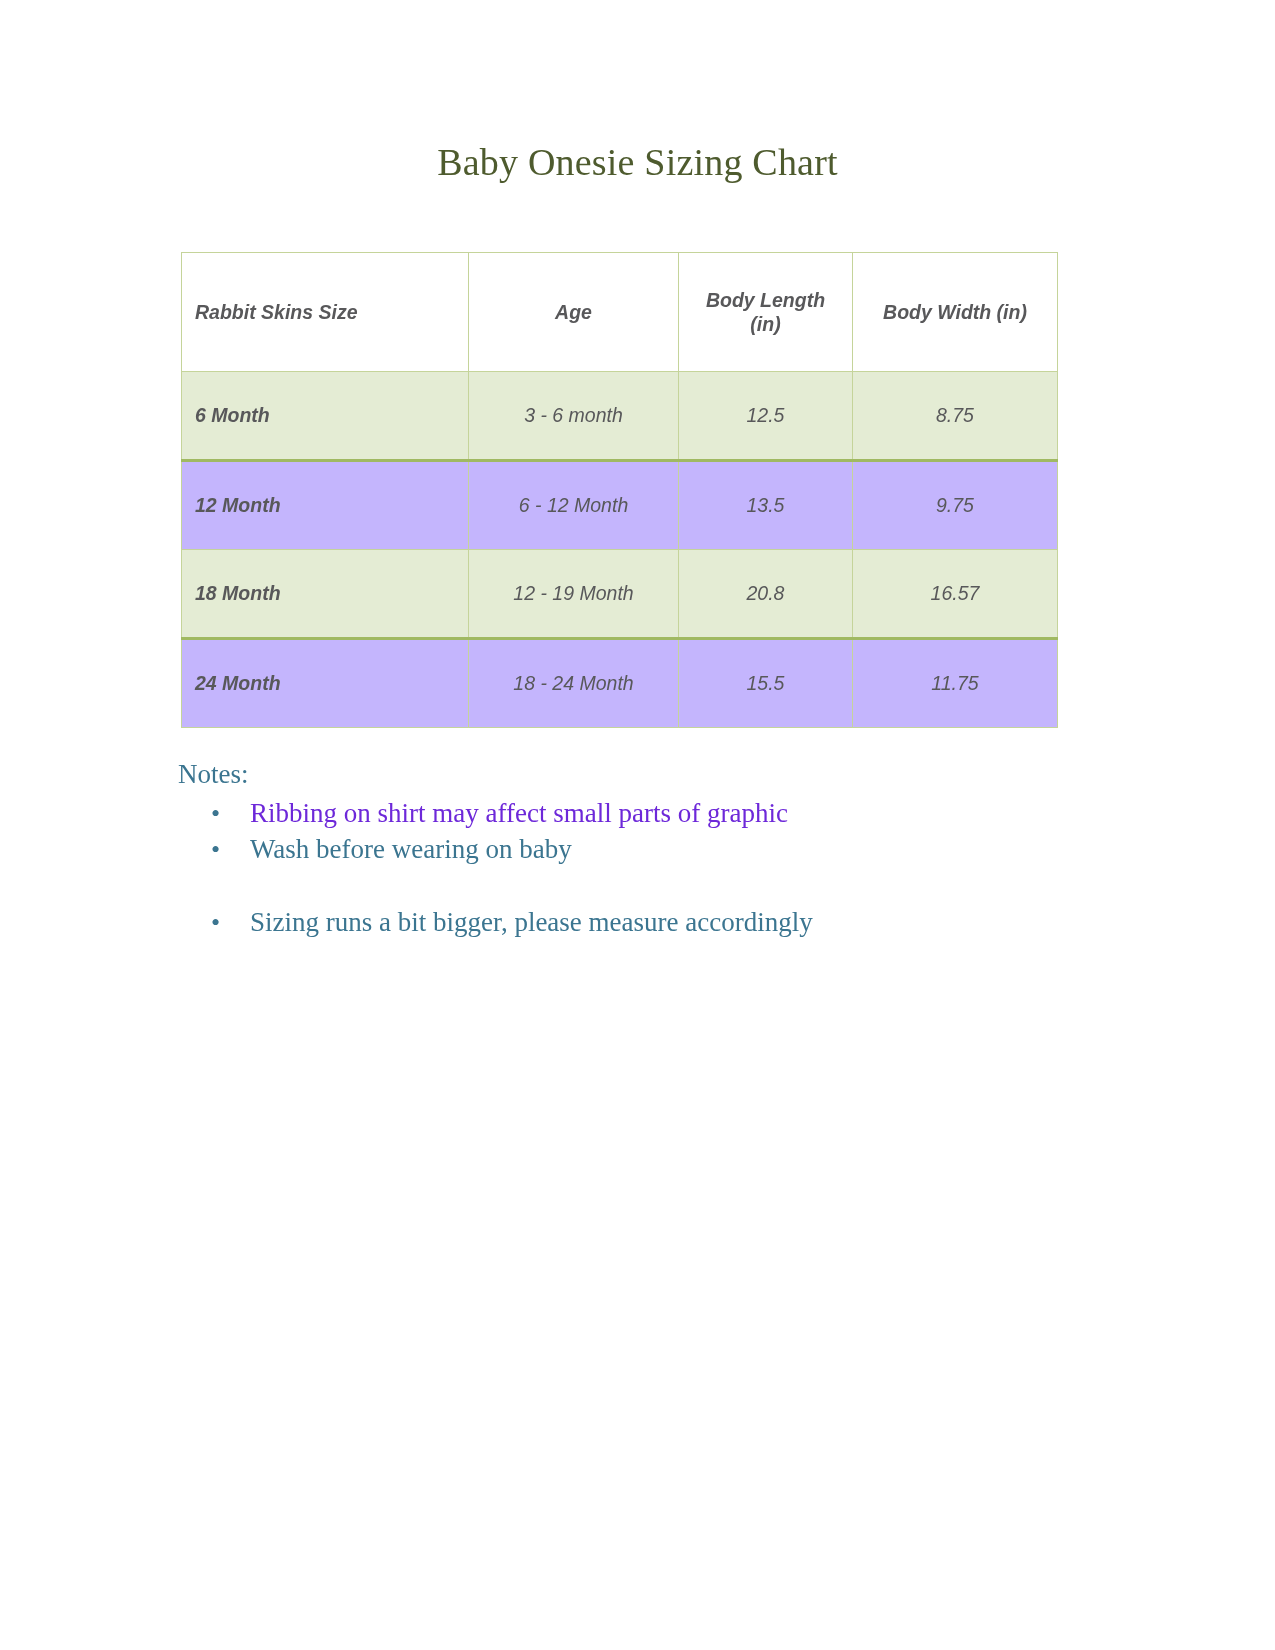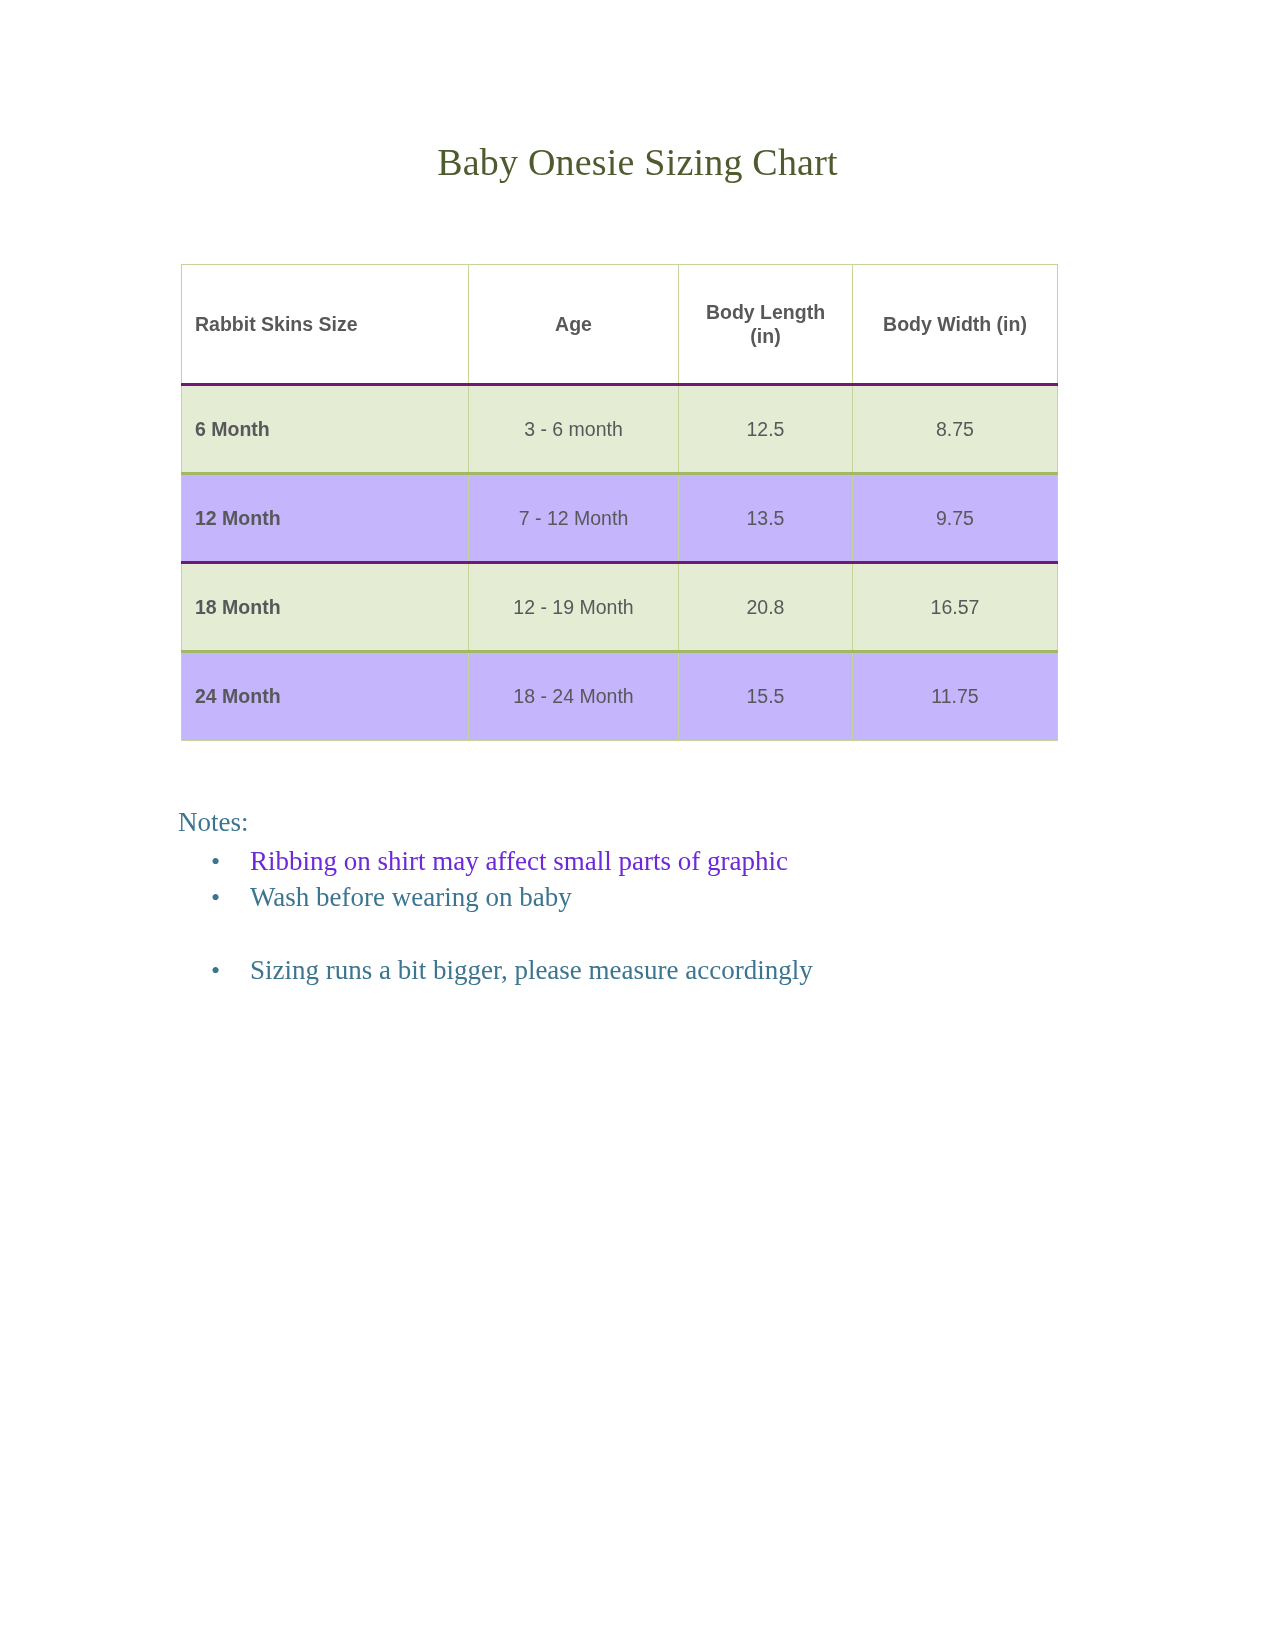--- a/index.html
+++ b/index.html
@@ -32,24 +32,25 @@
     font-size: 38px;
     font-weight: 400;
     color: #4e5b2e;
     letter-spacing: 0.2px;
   }
 
   
   .sizing-table {
     position: absolute;
     left: 181px;
-    top: 264px;
+    top: 252px;
     width: 876px;
     border-collapse: collapse;
     table-layout: fixed;
+    font-style: italic;
   }
   .sizing-table col.c1 { width: 287px; }
   .sizing-table col.c2 { width: 210px; }
   .sizing-table col.c3 { width: 174px; }
   .sizing-table col.c4 { width: 205px; }
 
   .sizing-table th,
   .sizing-table td {
     border: 1px solid #c5d49a;
     padding: 0;
@@ -80,21 +81,21 @@
     font-weight: 400;
     background: #c4b5fd;
   }
   tbody td.size-cell {
     text-align: left;
     padding-left: 13px;
     font-weight: bold;
   }
   tbody tr.shaded td {
     background: #e4ecd4;
-    border-top: 3px solid #701a75;
+    border-top: 1px solid #701a75;
     border-bottom: 3px solid #a0b962;
   }
 </style>
 </head>
 <body>
 
 <div class="page">
 
   <div class="title">Baby Onesie Sizing Chart</div>
 
@@ -118,41 +119,41 @@
     </thead>
     <tbody>
       <tr class="shaded">
         <td class="size-cell">6 Month</td>
         <td>3 - 6 month</td>
         <td>12.5</td>
         <td>8.75</td>
       </tr>
       <tr>
         <td class="size-cell">12 Month</td>
-        <td>7 - 12 Month</td>
+        <td>6 - 12 Month</td>
         <td>13.5</td>
         <td>9.75</td>
       </tr>
       <tr class="shaded">
         <td class="size-cell">18 Month</td>
         <td>12 - 19 Month</td>
         <td>20.8</td>
         <td>16.57</td>
       </tr>
       <tr>
         <td class="size-cell">24 Month</td>
         <td>18 - 24 Month</td>
         <td>15.5</td>
         <td>11.75</td>
       </tr>
     </tbody>
   </table>
 
   <div style="position:absolute; left:178px; top:758px; width:900px;">
-    <div style="font-family:'Liberation Serif',serif; font-size:27px; color:#3b7590; line-height:1.2;margin-top:48px;">Notes:</div>
+    <div style="font-family:'Liberation Serif',serif; font-size:27px; color:#3b7590; line-height:1.2;">Notes:</div>
 
     <div style="margin-top:6px;">
       <div style="display:flex; align-items:baseline; line-height:1.32;">
         <span style="width:72px; flex:0 0 72px; text-align:left; padding-left:33px; box-sizing:border-box; font-family:'Liberation Serif',serif; font-size:26px; color:#3b7590;">•</span>
         <span style="font-family:'Liberation Serif',serif; font-size:27px; color:#6d28d9;">Ribbing on shirt may affect small parts of graphic</span>
       </div>
       <div style="display:flex; align-items:baseline; line-height:1.32;">
         <span style="width:72px; flex:0 0 72px; text-align:left; padding-left:33px; box-sizing:border-box; font-family:'Liberation Serif',serif; font-size:26px; color:#3b7590;">•</span>
         <span style="font-family:'Liberation Serif',serif; font-size:27px; color:#3b7590;">Wash before wearing on baby</span>
       </div>

